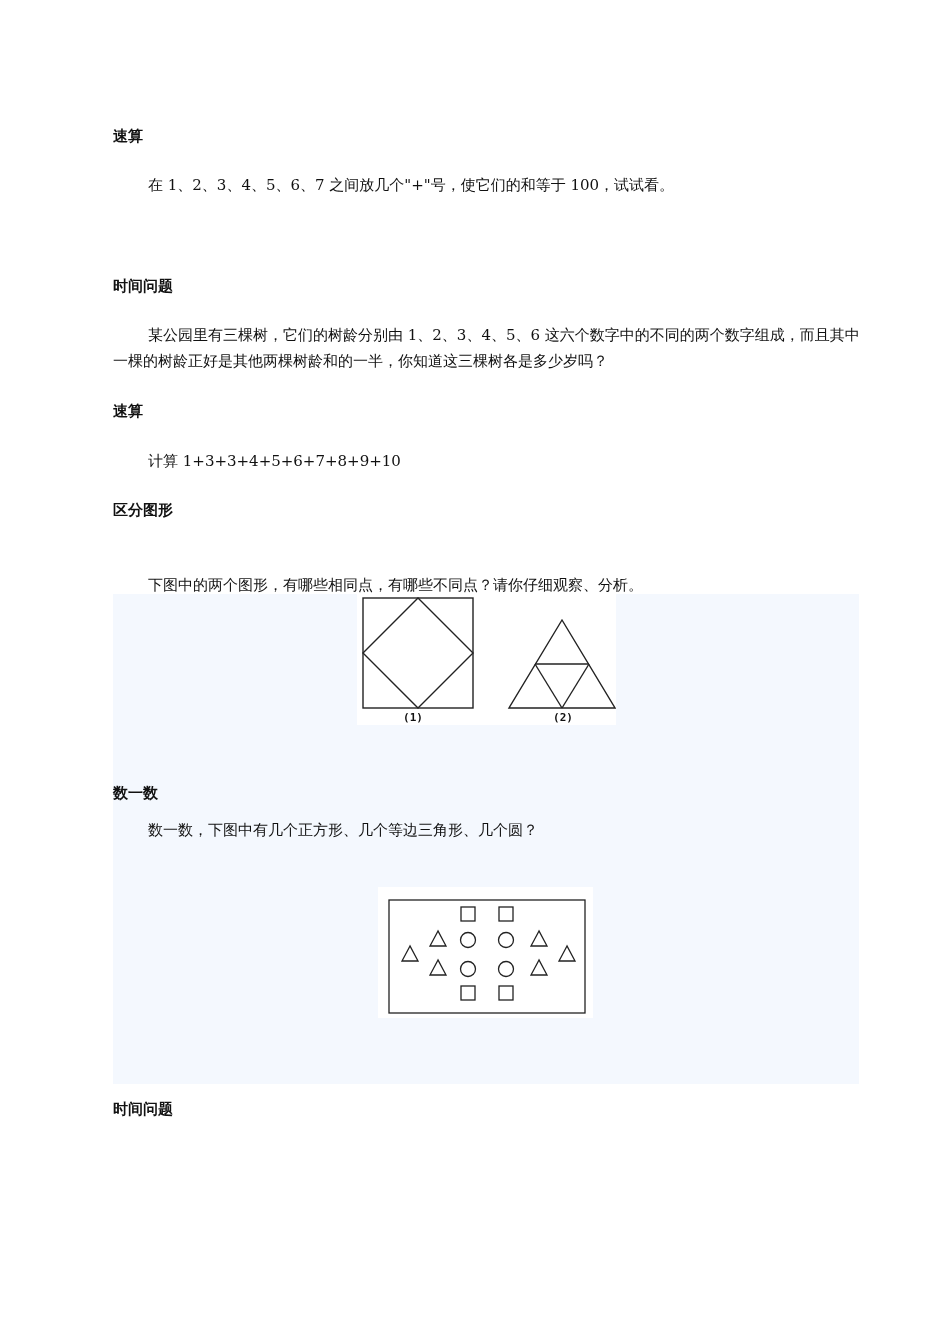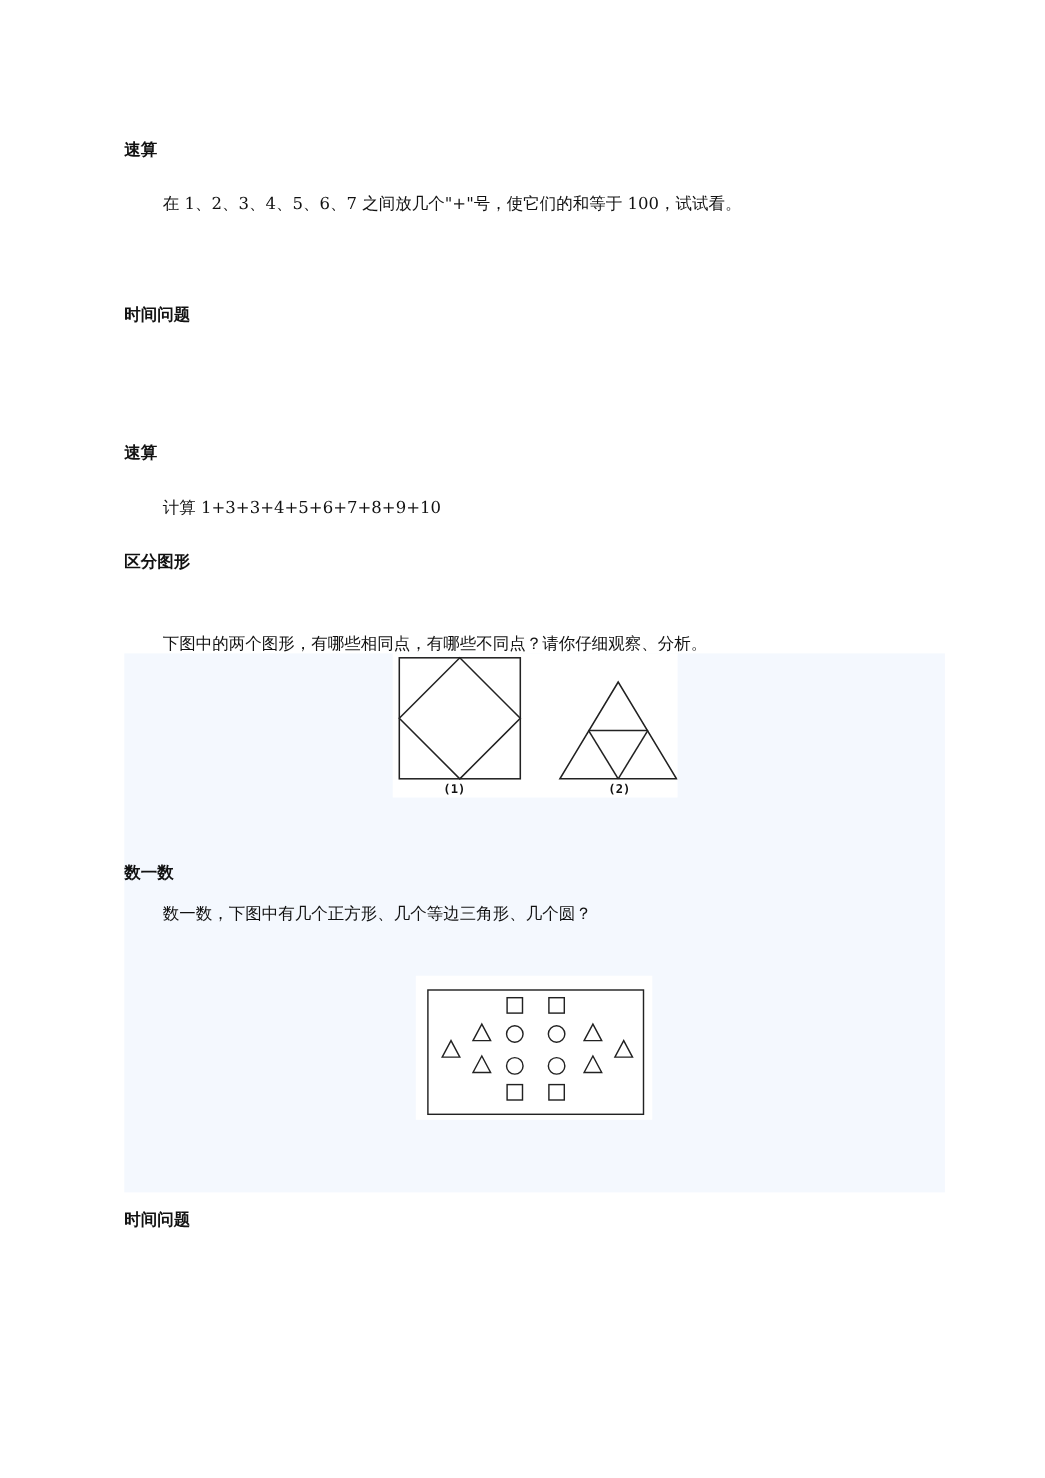--- a/index.html
+++ b/index.html
@@ -19,20 +19,21 @@
 <body>
 
 <div class="page">
 
   <div class="band"></div>
 
   <div class="h" style="top:127px;">速算</div>
   <div class="p" style="top:172px;">在 1、2、3、4、5、6、7 之间放几个"+"号，使它们的和等于 100，试试看。</div>
 
   <div class="h" style="top:277px;">时间问题</div>
+  <div class="p" style="top:322px;">某公园里有三棵树，它们的树龄分别由 1、2、3、4、5、6 这六个数字中的不同的两个数字组成，而且其中一棵的树龄正好是其他两棵树龄和的一半，你知道这三棵树各是多少岁吗？</div>
 
   <div class="h" style="top:402px;">速算</div>
   <div class="p" style="top:448px;">计算 1+3+3+4+5+6+7+8+9+10</div>
 
   <div class="h" style="top:501px;font-family:Liberation Mono, monospace;">区分图形</div>
   <div class="p" style="top:572px;">下图中的两个图形，有哪些相同点，有哪些不同点？请你仔细观察、分析。</div>
 
   <div class="fig" style="left:357px; top:594px; width:259px; height:131px;">
     <svg width="259" height="131" viewBox="0 0 259 131">
       <g stroke="#222" stroke-width="1.4" fill="none">

